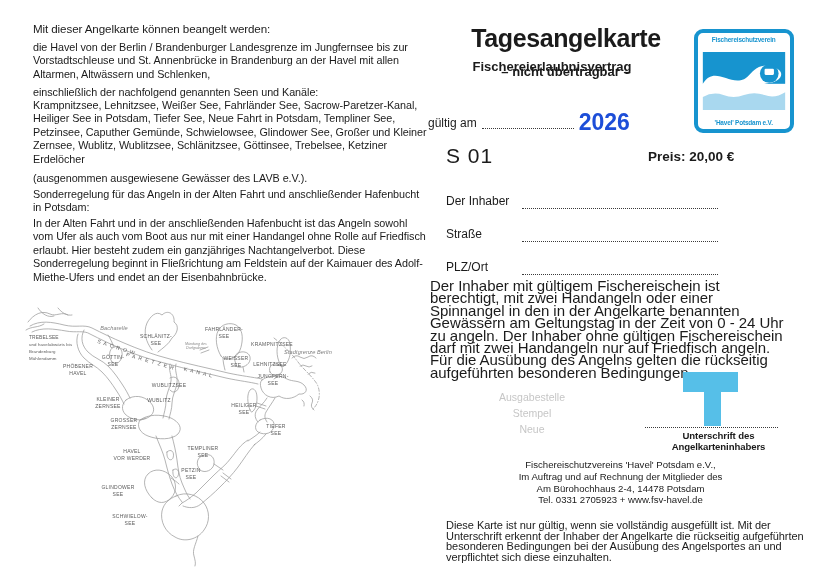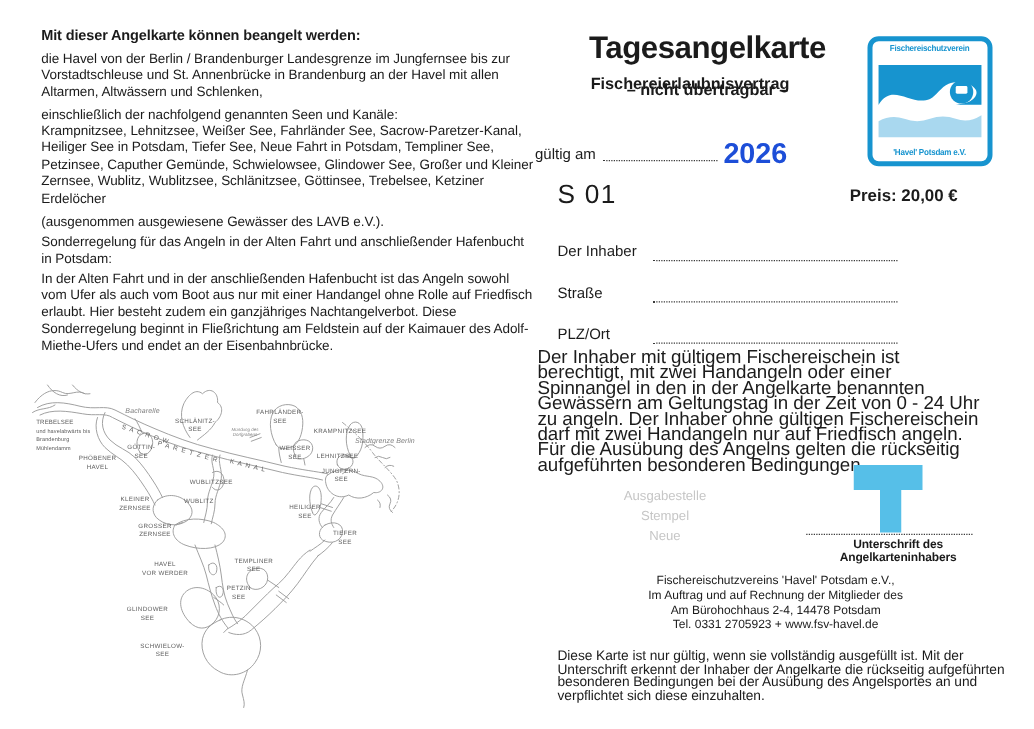--- a/index.html
+++ b/index.html
@@ -3,21 +3,21 @@
 <meta charset="utf-8">
 <style>
   html,body{margin:0;padding:0}
   body{
     width:827px;height:583px;background:#ffffff;position:relative;overflow:hidden;
     font-family:"Liberation Sans",sans-serif;color:#1b1b1b;
   }
   .abs{position:absolute}
 
   
-  .l-head{left:33px;top:22px;width:396px;font-size:11.6px;font-weight:bold;letter-spacing:-0.1px}
+  .l-head{left:33px;top:22px;width:396px;font-size:11.6px;font-weight:normal;letter-spacing:-0.1px}
   .l-body{width:394px;font-size:10.8px;line-height:13.4px;letter-spacing:-0.05px}
   .lp1{left:33px;top:41px}
   .lp2i{left:33px;top:86px}
   .lp2l{left:33px;top:99px}
   .lp3{left:33px;top:172px}
   .lp4{left:33px;top:188px}
   .lp5{left:33px;top:217px}
 
   
   .map{left:24px;top:306px;width:410px;height:268px}
@@ -40,21 +40,21 @@
   .logo .lt{color:#1794cf;font-weight:bold;font-size:7px;letter-spacing:-0.2px;white-space:nowrap;transform:scaleX(0.92)}
   .logo svg{display:block}
 
   .valid-row{left:428px;top:111px;display:flex;align-items:flex-end}
   .valid-row .vlabel{font-size:12px;padding-bottom:3px}
   .dotlead{border-bottom:1.6px dotted #3a3a3a;height:10px}
   .valid-row .dotlead{width:92px;margin:0 5px 4px 5px}
   .valid-row .year{font-size:23px;font-weight:bold;color:#1d4ed8;line-height:22px}
 
   .series{left:446px;top:144px;font-size:21px;letter-spacing:1px}
-  .price{left:648px;top:149px;width:150px;text-align:center;font-size:13.5px;font-weight:bold}
+  .price{left:648px;top:149px;width:150px;text-align:left;font-size:13.5px;font-weight:bold}
 
   .field-row{left:446px;width:352px;display:flex;align-items:flex-end}
   .field-row .flabel{font-size:12px;width:76px;padding-bottom:1px}
   .field-row .dotlead{width:196px;height:12px}
   .fr1{top:194px}.fr2{top:227px}.fr3{top:260px}
 
   .terms{left:430px;top:280px;width:360px;font-size:15px;line-height:12.4px;letter-spacing:-0.05px}
 
   .stamp{left:477px;top:389px;width:110px;text-align:center;color:#c6c6c6;font-size:10.5px;line-height:16px}
 

